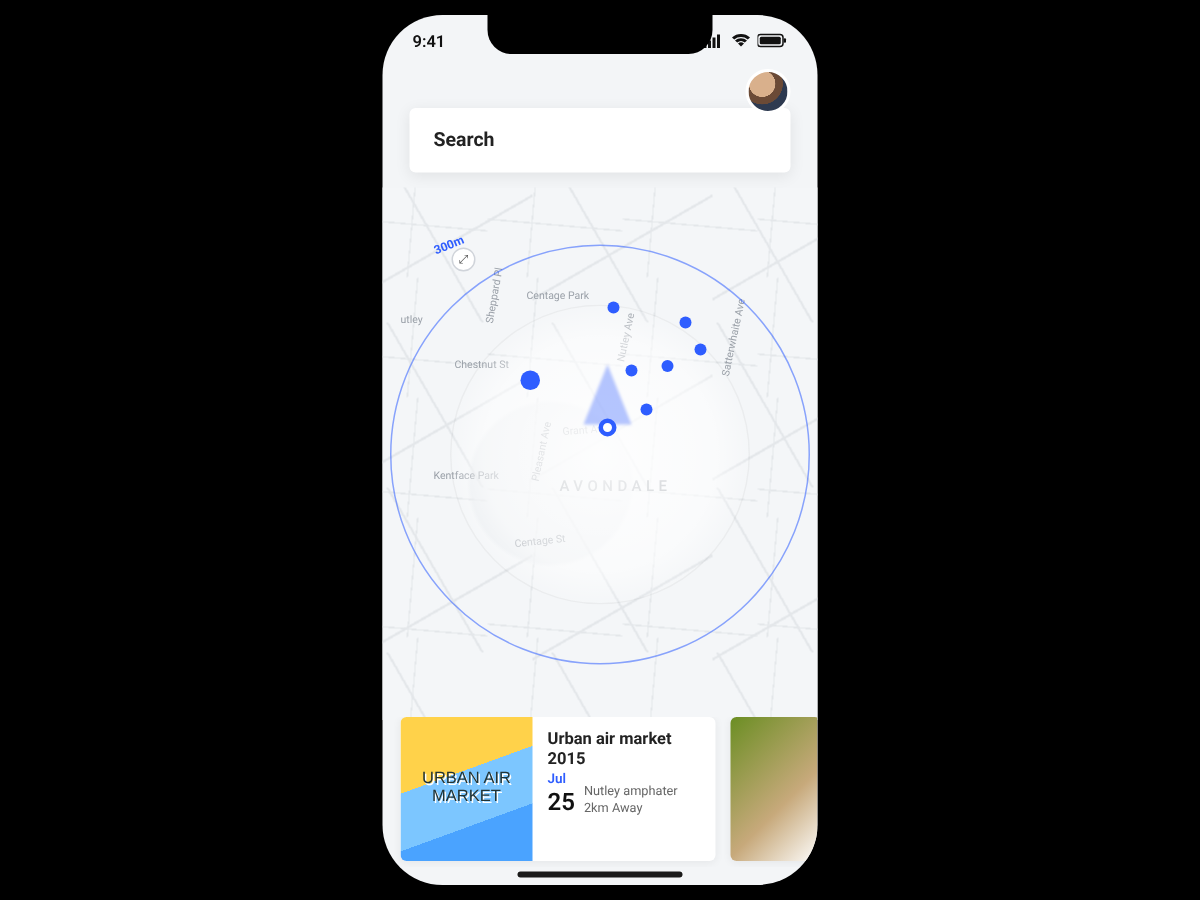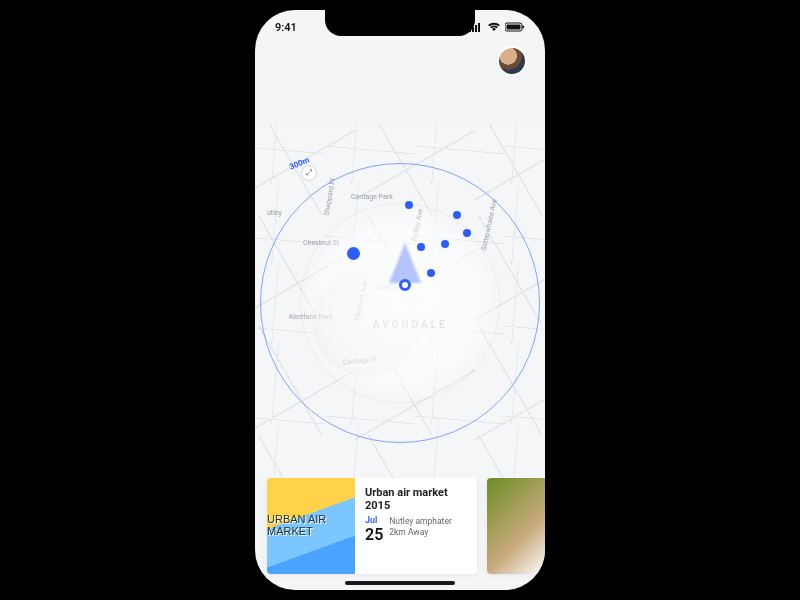--- a/index.html
+++ b/index.html
@@ -173,30 +173,30 @@
     display: flex;
     overflow: hidden;
     box-shadow: 0 1px 6px rgba(0,0,0,0.06);
   }
   .event-img {
     width: 88px;
     background: linear-gradient(160deg,#ffd24a 0 40%,#7cc6ff 40% 70%,#4aa3ff 70% 100%);
     display: flex; align-items: center; justify-content: center;
     font-family: Impact, sans-serif;
     font-size: 11px; line-height: 1.05;
-    color: #233; 
+    color: #233; text-align: center;
     text-shadow: 1px 1px 0 #fff;
   }
   .event-body {
     flex: 1;
     padding: 8px 10px;
     display: flex; flex-direction: column; gap: 4px;
   }
   .event-title { font-size: 11px; font-weight: 700; color: #222; line-height: 1.2; }
-  .event-meta { display: flex; gap: 6px; }
+  .event-meta { display: flex; gap: 6px; align-items: flex-end; }
   .event-date { display: flex; flex-direction: column; font-size: 9px; color: #2e5dff; font-weight: 600; line-height: 1.1; }
   .event-date .day { font-size: 16px; color: #111; }
   .event-sub { font-size: 8.5px; color: #666; line-height: 1.2; }
   .event-card.peek {
     flex: 0 0 60px;
     background: linear-gradient(135deg,#6b8e23,#c7a97b 60%,#fff 100%);
   }
   .home-indicator {
     position: absolute;
     bottom: 5px; left: 50%;
@@ -229,20 +229,21 @@
           <rect x="0" y="1" width="17" height="8" rx="2" fill="none" stroke="#111" stroke-width="1"></rect>
           <rect x="1.5" y="2.5" width="14" height="5" rx="1" fill="#111"></rect>
           <rect x="17.5" y="3.5" width="1.5" height="3" rx="0.7" fill="#111"></rect>
         </svg>
     </span>
   </div>
 
   <div class="avatar"></div>
 
   <div class="search-card">
+    <div class="search-row">Search</div>
   </div>
 
   <div class="map">
     <div class="map-bg"></div>
 
     <span class="street" style="top:68px;left:96px">Centage Park</span>
     <span class="street" style="top:114px;left:48px">Chestnut St</span>
     <span class="street" style="top:84px;left:12px">utley</span>
     <span class="street" style="top:158px;left:120px;transform:rotate(-4deg)">Grant Ave</span>
     <span class="street" style="top:172px;left:86px;transform:rotate(-78deg)">Pleasant Ave</span>

